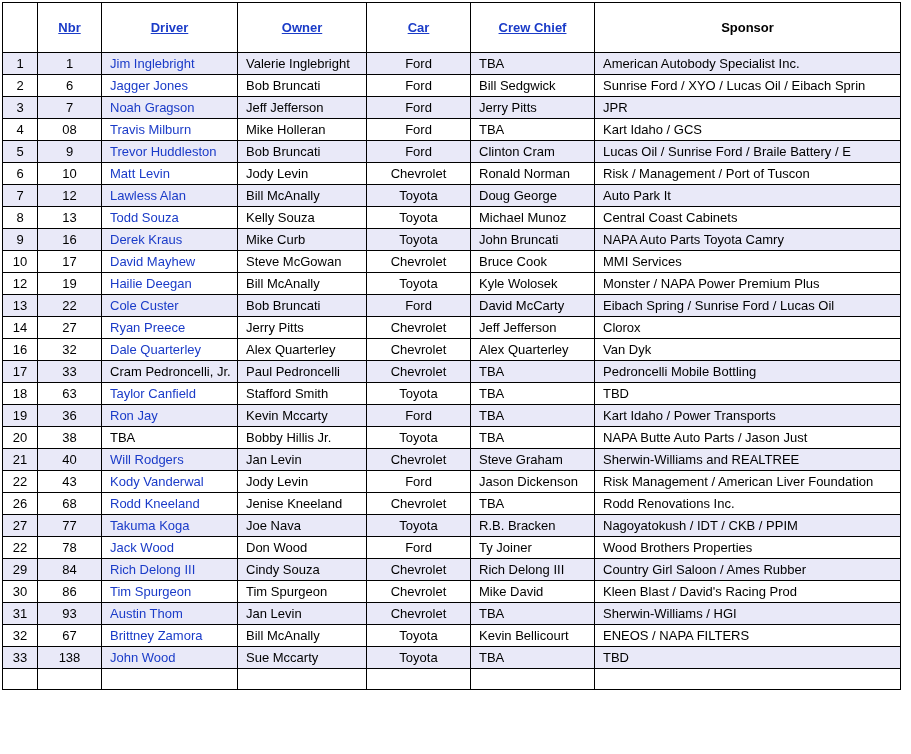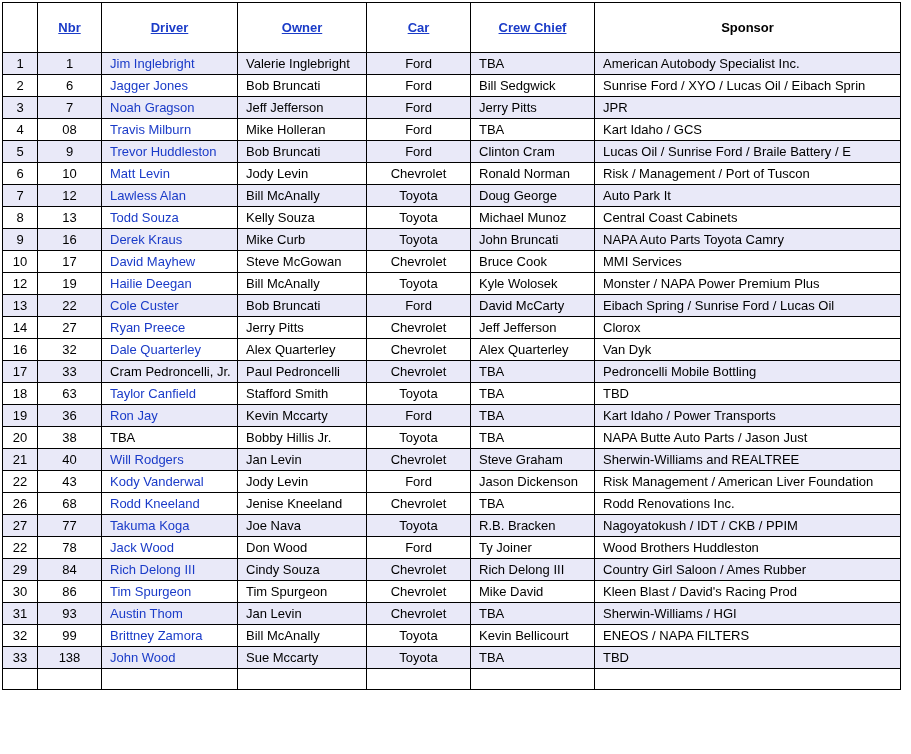--- a/index.html
+++ b/index.html
@@ -284,21 +284,21 @@
           <td class="c-left">R.B. Bracken</td>
           <td class="c-left">Nagoyatokush / IDT / CKB / PPIM</td>
         </tr>
         <tr>
           <td class="c-center">22</td>
           <td class="c-center">78</td>
           <td class="c-left"><a>Jack Wood</a></td>
           <td class="c-left">Don Wood</td>
           <td class="c-center">Ford</td>
           <td class="c-left">Ty Joiner</td>
-          <td class="c-left">Wood Brothers Huddleston</td>
+          <td class="c-left">Wood Brothers Properties</td>
         </tr>
         <tr class="alt">
           <td class="c-center">29</td>
           <td class="c-center">84</td>
           <td class="c-left"><a>Rich Delong III</a></td>
           <td class="c-left">Cindy Souza</td>
           <td class="c-center">Chevrolet</td>
           <td class="c-left">Rich Delong III</td>
           <td class="c-left">Country Girl Saloon / Ames Rubber</td>
         </tr>
@@ -315,21 +315,21 @@
           <td class="c-center">31</td>
           <td class="c-center">93</td>
           <td class="c-left"><a>Austin Thom</a></td>
           <td class="c-left">Jan Levin</td>
           <td class="c-center">Chevrolet</td>
           <td class="c-left">TBA</td>
           <td class="c-left">Sherwin-Williams / HGI</td>
         </tr>
         <tr>
           <td class="c-center">32</td>
-          <td class="c-center">99</td>
+          <td class="c-center">67</td>
           <td class="c-left"><a>Brittney Zamora</a></td>
           <td class="c-left">Bill McAnally</td>
           <td class="c-center">Toyota</td>
           <td class="c-left">Kevin Bellicourt</td>
           <td class="c-left">ENEOS / NAPA FILTERS</td>
         </tr>
         <tr class="alt">
           <td class="c-center">33</td>
           <td class="c-center">138</td>
           <td class="c-left"><a>John Wood</a></td>

